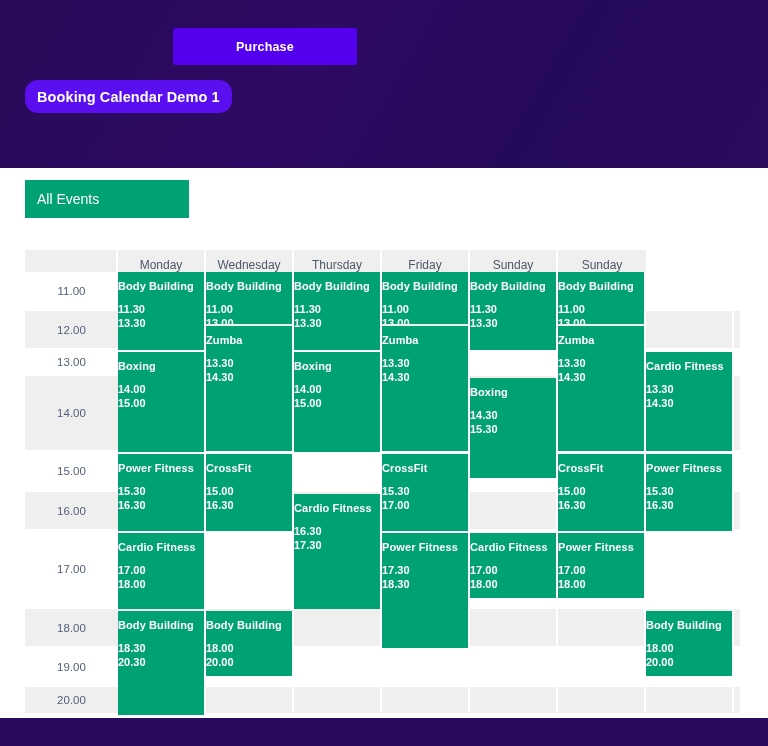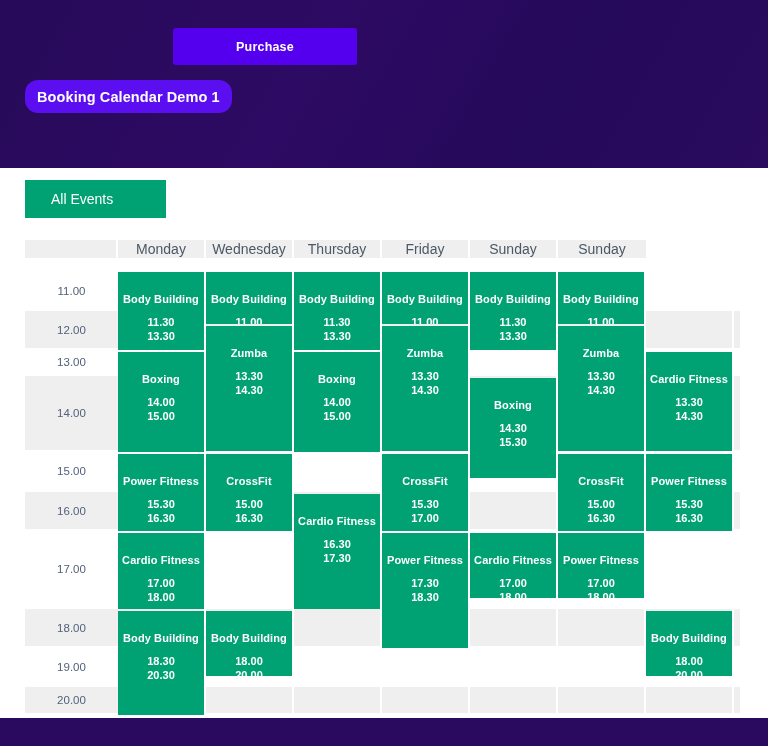--- a/index.html
+++ b/index.html
@@ -36,43 +36,43 @@
     letter-spacing: .1px;
   }
 
   
   .content {
     position: absolute; left: 0; top: 168px; width: 768px; height: 550px;
     background: #ffffff;
   }
   .events-tab {
     position: absolute; left: 25px; top: 12px;
-    width: 141px; height: 38px;
+    width: 164px; height: 38px;
     background: #00a173;
     display: flex; align-items: center;
-    padding-left: 26px;
+    padding-left: 12px;
     color: #ffffff; font-size: 14px;
     cursor: pointer;
   }
 
   
   .calendar {
     position: absolute; left: 25px; top: 72px;
     width: 715px; height: 475px;
   }
   .cal-head {
     position: absolute; left: 0; top: 0; width: 715px; height: 31px;
     display: flex;
   }
   .cal-head .th {
-    height: 18px;
+    height: 30px;
     background: #efefef;
     border-right: 2px solid #ffffff;
     display: flex; align-items: center; justify-content: center;
-    font-size: 14px; color: #4c5866;
+    font-size: 12px; color: #4c5866; margin-top: 10px;
   }
   .cal-head .th.timecol { width: 93px; }
   .cal-head .th.daycol { width: 88px; }
   .cal-head .th:last-child { border-right: none; }
 
   .cal-body {
     position: absolute; left: 0; top: 32px; width: 715px; height: 443px;
   }
   
   .hour-row {
@@ -96,22 +96,22 @@
     background: #ffffff; z-index: 2;
   }
 
   
   .event {
     position: absolute;
     width: 86px;
     background: #00a173;
     color: #ffffff;
     z-index: 5;
-    padding-top: 20px;
-    text-align: center;
+    padding-top: 7px;
+    text-align: left;
     overflow: hidden;
   }
   .event .ename {
     font-size: 11px; font-weight: bold; line-height: 14px;
     letter-spacing: .1px;
   }
   .event .etimes {
     margin-top: 9px;
     font-size: 11px; font-weight: bold; line-height: 14px;
   }

